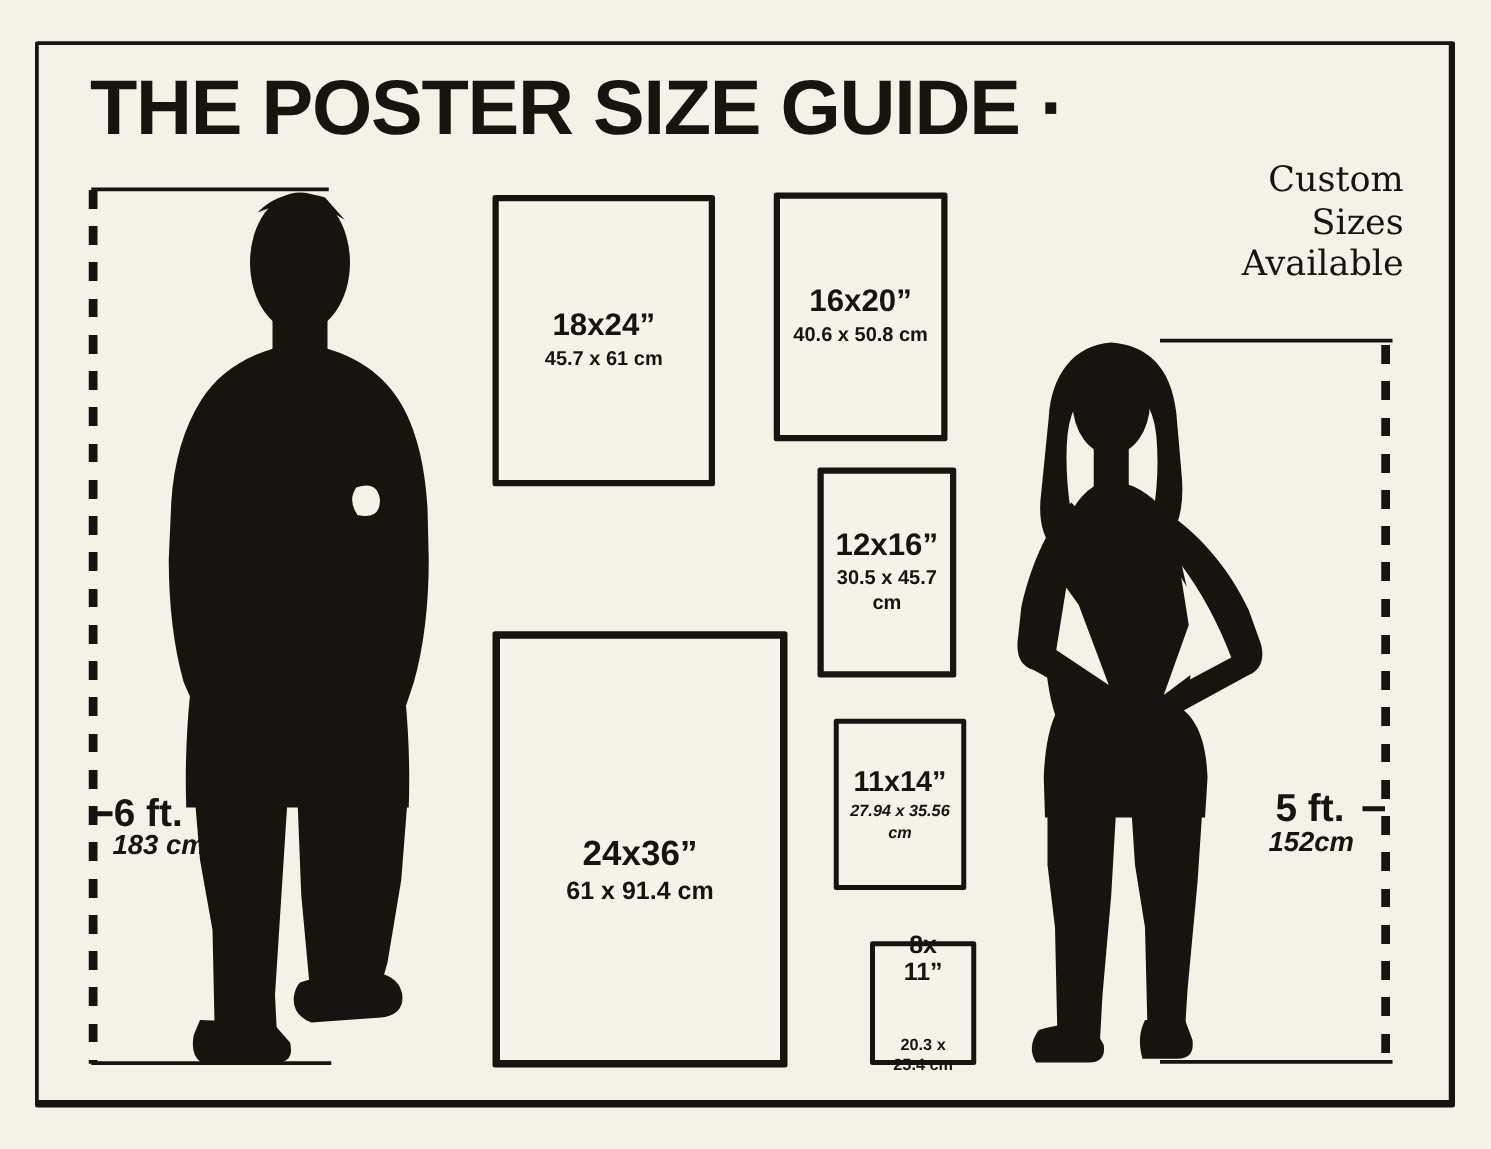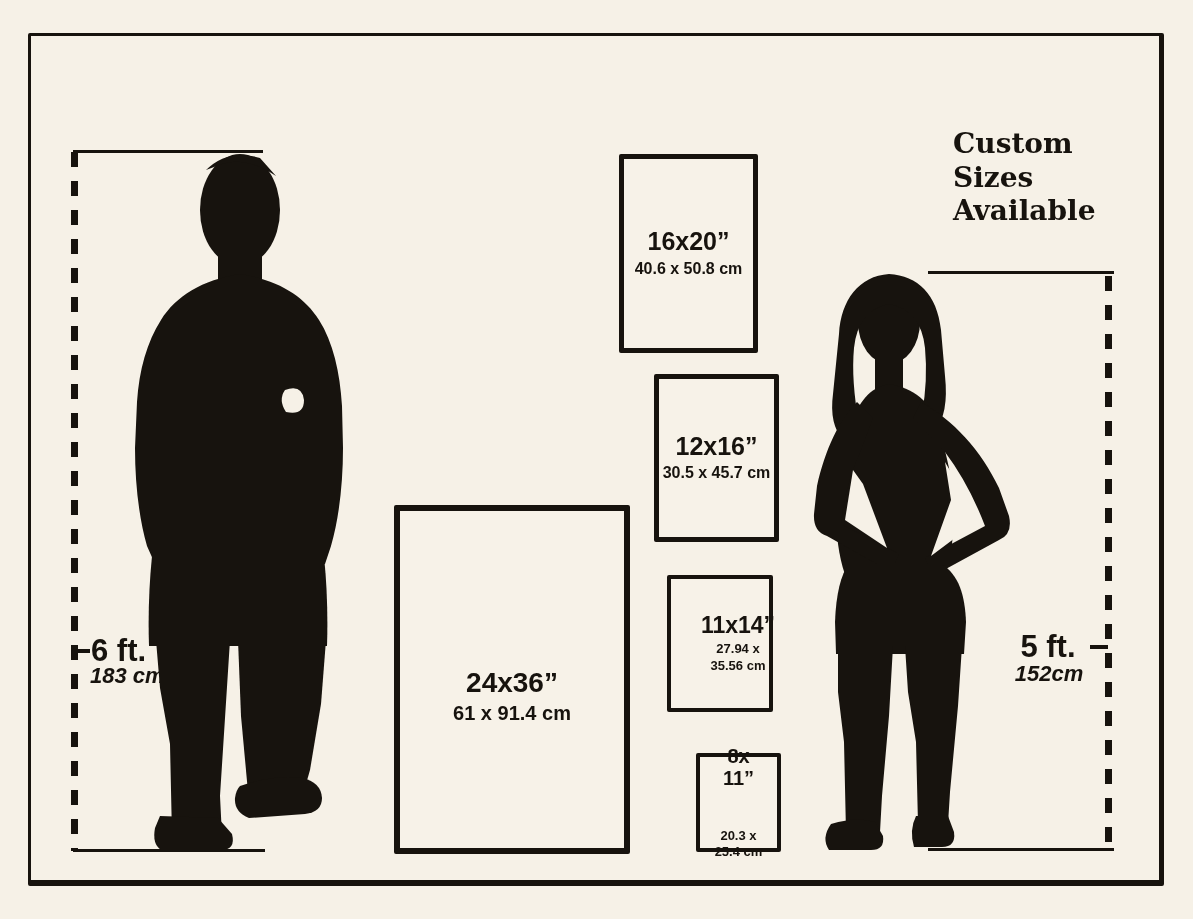--- a/index.html
+++ b/index.html
@@ -27,22 +27,22 @@
   
   .title{
     position:absolute;left:72px;top:56px;
     font-size:62px;line-height:1;font-weight:900;letter-spacing:-1px;
     white-space:nowrap;
   }
 
   
   .custom-note{
     position:absolute;left:953px;top:127px;width:170px;
-    font-family:"DejaVu Serif", serif;font-weight:bold;
-    font-size:28px;line-height:1.2;text-align:left;
+    font-family:"DejaVu Serif", serif;font-weight:normal;
+    font-size:28px;line-height:1.2;text-align:right;
     white-space:pre-line;
   }
 
   
   .dash-v{
     position:absolute;width:7px;
     background:repeating-linear-gradient(180deg, var(--ink) 0 15px, transparent 15px 29px);
   }
   .hline{position:absolute;height:3px;background:var(--ink);}
   .tick{position:absolute;height:4px;background:var(--ink);}
@@ -54,39 +54,40 @@
   .poster{
     position:absolute;background:var(--poster_fill);
     border:5px solid var(--ink);border-radius:2px;
     display:flex;flex-direction:column;align-items:center;justify-content:center;
     gap:3px;text-align:center;
   }
   .poster .size{font-weight:bold;font-size:25px;line-height:1.1;white-space:pre-line;}
   .poster .metric{font-weight:bold;font-size:16px;line-height:1.25;white-space:pre-line;}
   .poster-24x36 .size{font-size:28px;margin-top:35px;}
   .poster-24x36 .metric{font-size:20px;}
-  .poster-11x14{border-width:4px;padding-left:36px;}
+  .poster-11x14{border-width:4px;}
   .poster-11x14 .size{font-size:23px;}
-  .poster-11x14 .metric{font-size:13px;}
+  .poster-11x14 .metric{font-size:13px;font-style:italic;}
   .poster-8x10{border-width:4px;}
   .poster-8x10 .size{font-size:20px;}
   .poster-8x10 .metric{font-size:13px;margin-top:36px;}
 
   
   .silhouette{position:absolute;}
   .silhouette .ink{fill:var(--ink);}
   .silhouette .bg{fill:var(--background);}
 </style>
 </head>
 <body>
 
 <div class="canvas">
 
   <div class="frame"></div>
 
+  <h1 class="title">THE POSTER SIZE GUIDE ·</h1>
 
   <div class="custom-note">Custom
 Sizes
 Available</div>
 
   <div class="dash-v" style="left:71px;top:152px;height:699px"></div>
   <div class="hline" style="left:73px;top:150px;width:190px"></div>
   <div class="hline" style="left:73px;top:849px;width:192px"></div>
   <div class="tick" style="left:74px;top:649px;width:16px"></div>
   <div class="ft-label" style="left:91px;top:635px">6 ft.</div>
@@ -121,27 +122,31 @@
     <path class="ink" d="M108,130 C140,148 168,178 186,216 L196,244 Q200,262 186,268 L120,304 L112,286 L172,254 Q156,212 132,180 L100,146 Z"></path>
     <polygon class="bg" points="40,198 32,248 74,276 50,212"></polygon>
     <polygon class="bg" points="132,190 166,248 118,284 138,228"></polygon>
     <path class="ink" d="M36,292 L128,292 C146,302 152,324 153,350 L151,382 L23,382 L22,350 C23,322 28,302 36,292 Z"></path>
     <path class="ink" d="M25,374 L80,374 L76,444 L69,524 L67,560 L33,560 L31,470 L25,420 Z"></path>
     <path class="ink" d="M92,374 L149,374 L145,434 L137,520 L135,552 L105,552 L103,470 L95,420 Z"></path>
     <path class="ink" d="M18,552 Q44,544 62,550 L70,564 Q72,578 58,578 L16,578 Q8,566 18,552 Z"></path>
     <path class="ink" d="M103,544 L135,544 L141,560 Q143,575 129,575 L101,575 Q96,558 103,544 Z"></path>
   </svg>
 
+  <div class="poster poster-18x24" style="left:394px;top:156px;width:178px;height:233px">
+    <div class="size">18x24”</div>
+    <div class="metric">45.7 x 61 cm</div>
+  </div>
 
   <div class="poster poster-16x20" style="left:619px;top:154px;width:139px;height:199px">
     <div class="size">16x20”</div>
     <div class="metric">40.6 x 50.8 cm</div>
   </div>
 
-  <div class="poster poster-12x16" style="left:654px;top:374px;width:125px;height:168px">
+  <div class="poster poster-12x16" style="left:654px;top:374px;width:111px;height:168px">
     <div class="size">12x16”</div>
     <div class="metric">30.5 x 45.7 cm</div>
   </div>
 
   <div class="poster poster-11x14" style="left:667px;top:575px;width:106px;height:137px">
     <div class="size">11x14”</div>
     <div class="metric">27.94 x 35.56 cm</div>
   </div>
 
   <div class="poster poster-24x36" style="left:394px;top:505px;width:236px;height:349px;border-width:6px">

